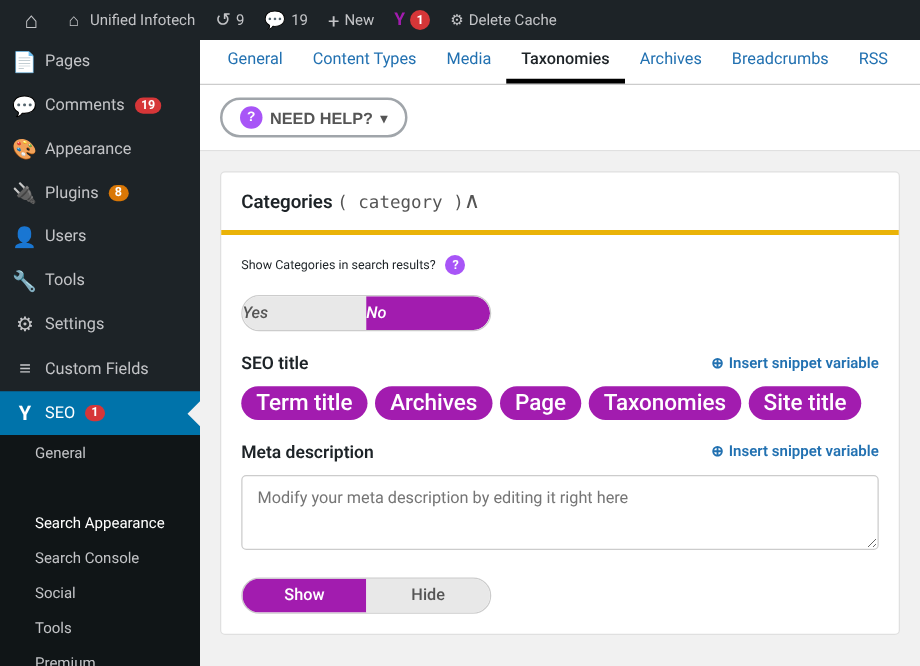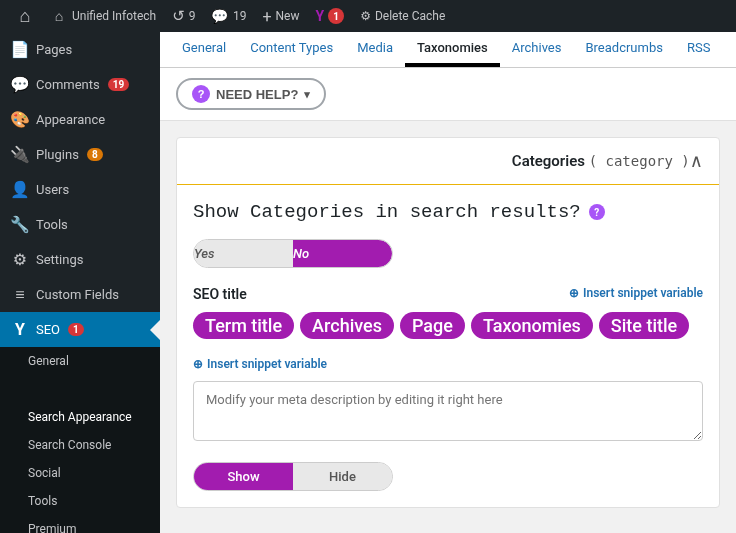--- a/index.html
+++ b/index.html
@@ -185,24 +185,24 @@
 
     
     .section-card {
       background: #fff;
       border: 1px solid #e0e0e0;
       border-radius: 4px;
       margin-bottom: 16px;
     }
     .section-header {
       display: flex;
-      justify-content: flex-end;
+      justify-content: flex-start;
       align-items: center;
       padding: 14px 16px;
-      border-bottom: 1px solid #eab308;
+      border-bottom: 4px solid #eab308;
     }
     .section-title {
       font-size: 15px;
       font-weight: 600;
       color: #1d2327;
     }
     .section-title .code-text {
       font-weight: normal;
       font-family: monospace;
       font-size: 14px;
@@ -217,21 +217,21 @@
 
     .section-body { padding: 16px; }
 
     
     .toggle-row {
       display: flex;
       align-items: center;
       gap: 8px;
       margin-bottom: 16px;
     }
-    .toggle-label { font-size: 19px; color: #1d2327; font-family: Liberation Mono, monospace; }
+    .toggle-label { font-size: 10px; color: #1d2327; }
     .toggle-label span.highlight { color: #1d2327; font-weight: normal; }
     .help-circle {
       background: #a855f7;
       color: #fff;
       border-radius: 50%;
       width: 16px;
       height: 16px;
       display: flex;
       align-items: center;
       justify-content: center;
@@ -489,20 +489,21 @@
               <span class="snippet-tag">Term title</span>
               <span class="snippet-tag">Archives</span>
               <span class="snippet-tag">Page</span>
               <span class="snippet-tag">Taxonomies</span>
               <span class="snippet-tag">Site title</span>
             </div>
           </div>
 
           <div class="field-section">
             <div class="field-label">
+              <span>Meta description</span>
               <div class="insert-snippet">
                 <span>⊕</span>
                 <span>Insert snippet variable</span>
               </div>
             </div>
             <textarea class="meta-textarea" placeholder="Modify your meta description by editing it right here" style=""></textarea>
           </div>
 
           <div class="meta-box-section">
             <div class="show-hide-toggle">

